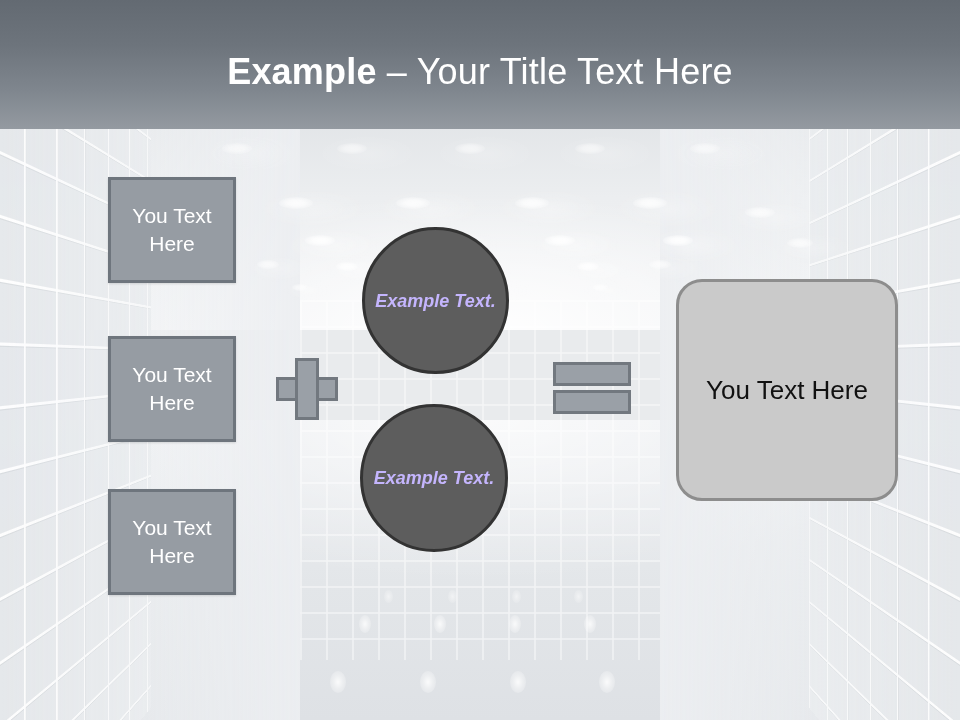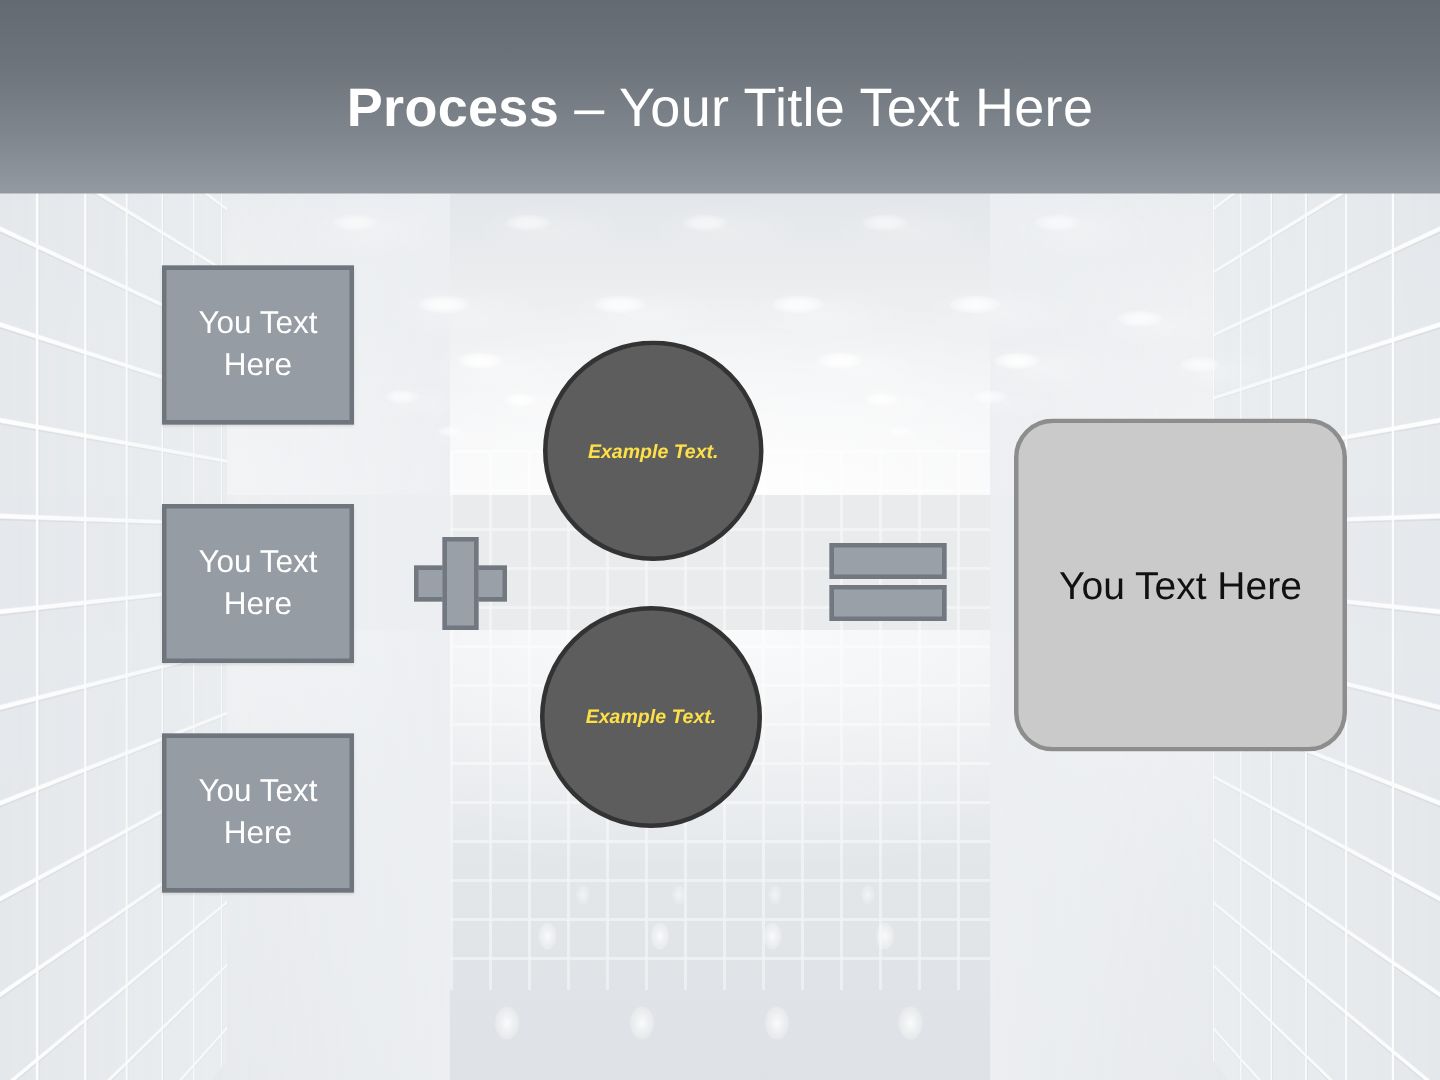--- a/index.html
+++ b/index.html
@@ -173,22 +173,22 @@
     background: #9aa0a7;
   }
 
   
   .circle {
     position: absolute;
     border-radius: 50%;
     background: #5d5d5d;
     border: 3px solid #333333;
     box-sizing: border-box;
-    color: #fde047;
-    font-size: 13px;
+    color: #c4b5fd;
+    font-size: 18px;
     line-height: 22px;
     font-weight: bold;
     font-style: italic;
     display: flex;
     align-items: center;
     justify-content: center;
     text-align: center;
   }
   #circle-1 { left: 362px; top: 227px; width: 147px; height: 147px; }
   #circle-2 { left: 360px; top: 404px; width: 148px; height: 148px; }
@@ -310,21 +310,21 @@
         <div class="reflect" style="left: 599px; top: 671px; width: 16px; height: 22px; opacity: 0.9;"></div>
         <div class="reflect" style="left: 383.5px; top: 589.5px; width: 9px; height: 13px; opacity: 0.55;"></div>
         <div class="reflect" style="left: 447.5px; top: 589.5px; width: 9px; height: 13px; opacity: 0.55;"></div>
         <div class="reflect" style="left: 511.5px; top: 589.5px; width: 9px; height: 13px; opacity: 0.55;"></div>
         <div class="reflect" style="left: 573.5px; top: 589.5px; width: 9px; height: 13px; opacity: 0.55;"></div>
       </div>
   </div>
 
   <div class="header">
     <div class="title">
-      <span class="strong">Process</span><span class="light-t"> – Your Title Text Here</span>
+      <span class="strong">Example</span><span class="light-t"> – Your Title Text Here</span>
     </div>
   </div>
 
   <div class="sq-box" id="box-1">You Text Here</div>
   <div class="sq-box" id="box-2">You Text Here</div>
   <div class="sq-box" id="box-3">You Text Here</div>
 
   <div class="plus">
     <div class="plus-bar plus-h"></div>
     <div class="plus-bar plus-v"></div>

